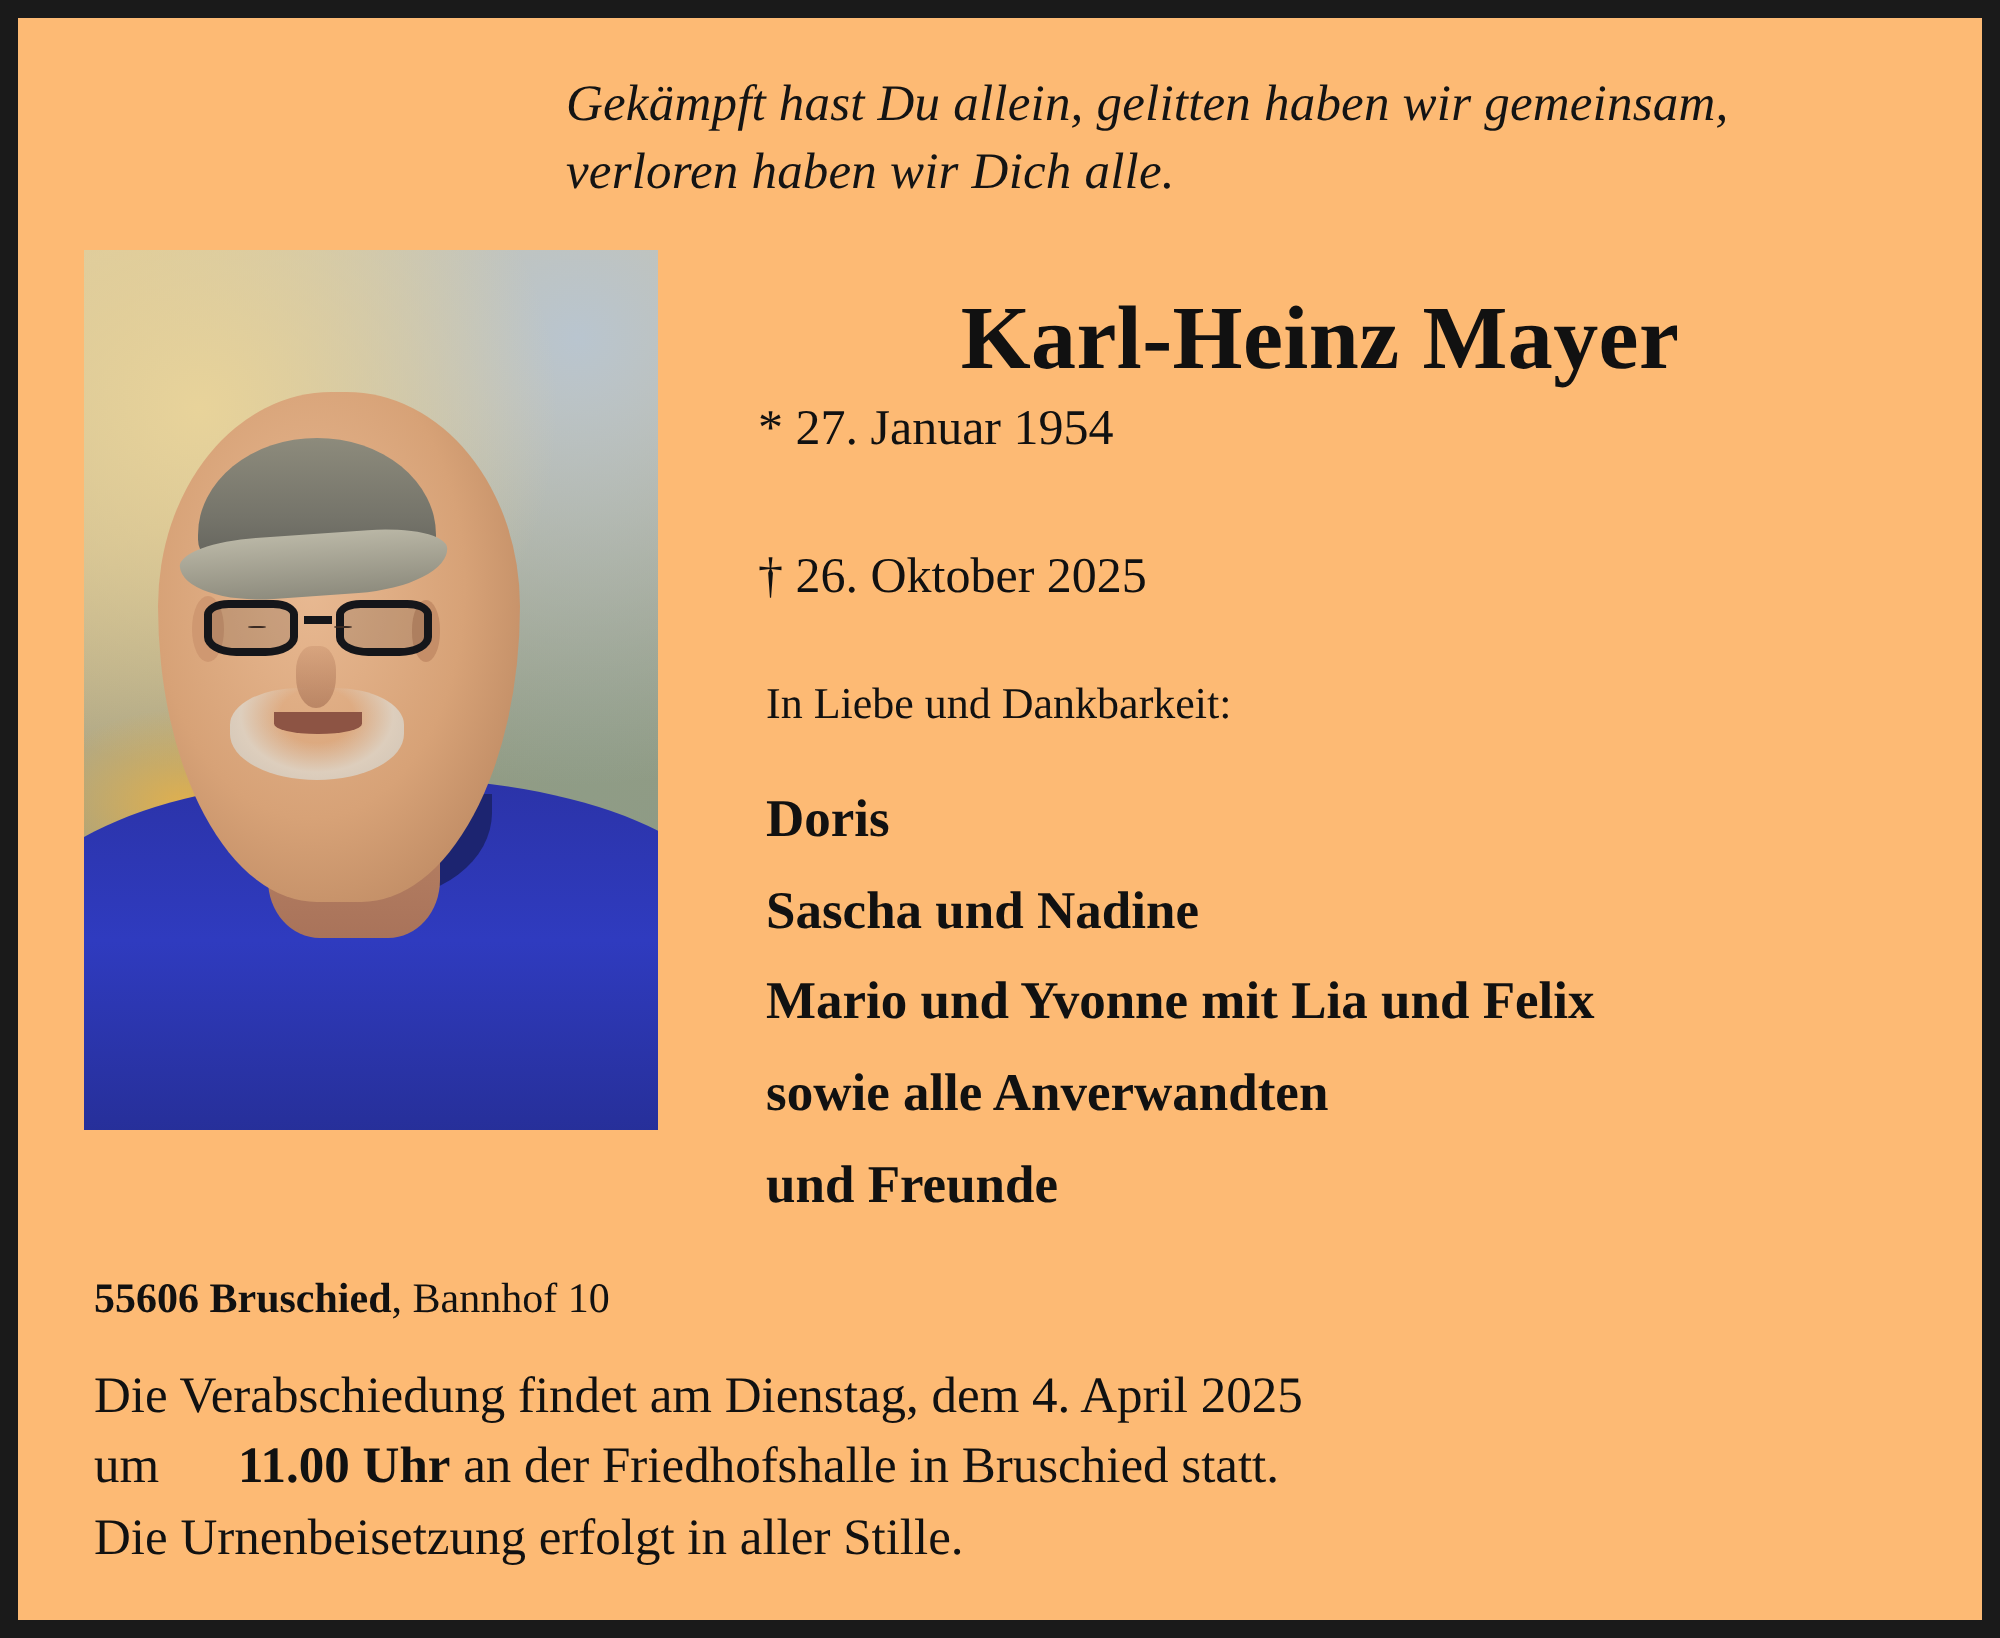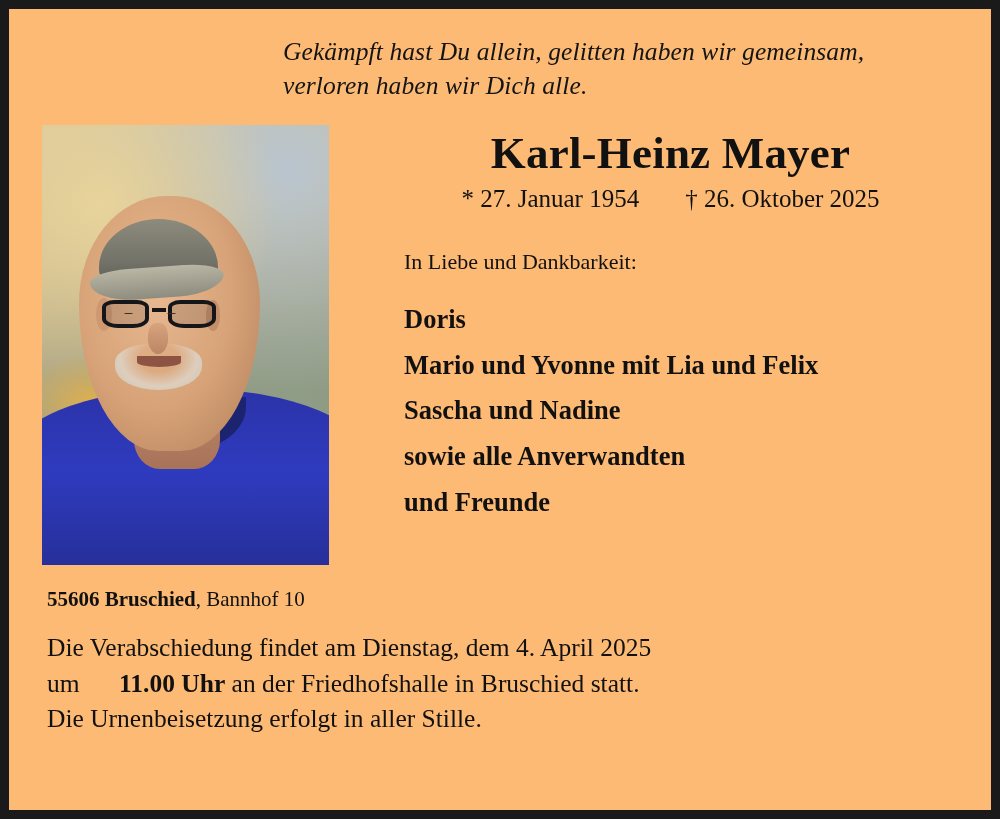--- a/index.html
+++ b/index.html
@@ -209,38 +209,40 @@
     left: 20%;
     top: 58%;
     width: 48%;
     height: 18%;
     background: radial-gradient(ellipse at 50% 30%, rgba(225,222,214,0.0) 30%, rgba(222,219,210,0.75) 62%, rgba(205,200,190,0.85) 100%);
     border-radius: 40% 40% 50% 50%;
   }
 
   .text-col {
     flex: 1 1 auto;
-    padding-left: 71px;
+    padding-left: 50px;
     padding-top: 2px;
+    margin-top: 16px;
   }
   .name {
     font-size: 45px;
     font-weight: bold;
     letter-spacing: 0.2px;
     margin: 0 0 6px 0;
     text-align: center;
     padding-right: 10px;
   }
   .dates {
     display: flex;
     justify-content: center;
     gap: 46px;
     font-size: 25px;
     margin-bottom: 36px;
     padding-right: 10px;
+    flex-direction: column;
   }
   .dates .d {
     white-space: nowrap;
   }
   .dedication {
     font-size: 22px;
     margin: 0 0 22px 4px;
   }
   .family {
     margin-left: 4px;
@@ -305,22 +307,22 @@
 
         <div class="dates">
           <span class="d">* 27. Januar 1954</span>
           <span class="d">† 26. Oktober 2025</span>
         </div>
 
         <div class="dedication">In Liebe und Dankbarkeit:</div>
 
         <div class="family">
           <div>Doris</div>
+          <div>Sascha und Nadine</div>
           <div>Mario und Yvonne mit Lia und Felix</div>
-          <div>Sascha und Nadine</div>
           <div>sowie alle Anverwandten</div>
           <div>und Freunde</div>
         </div>
       </div>
     </div>
 
     <div class="address">
       <b>55606 Bruschied</b><span>, Bannhof 10</span>
     </div>
 

